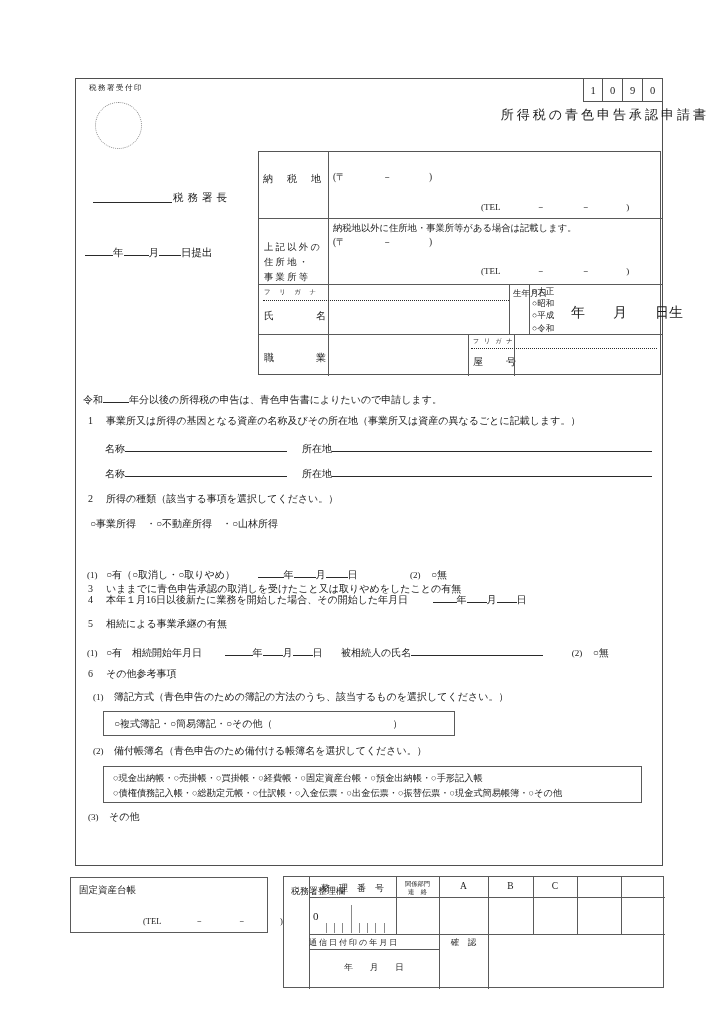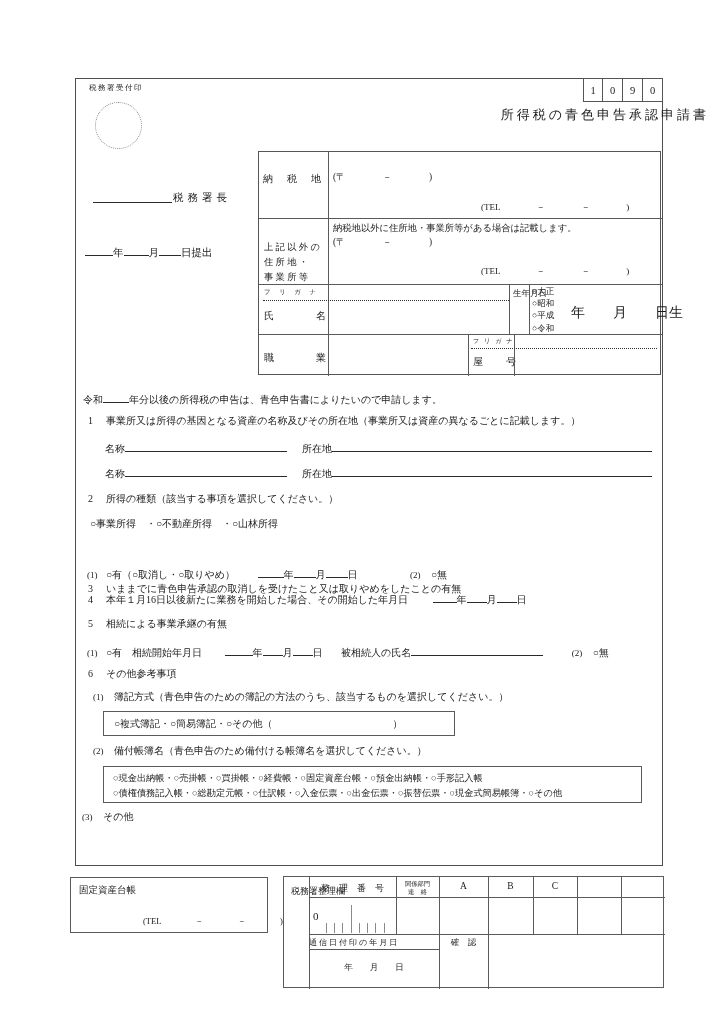--- a/index.html
+++ b/index.html
@@ -158,21 +158,21 @@
 
   <div class="body-line" style="left:93px; top:744px;">
     <span style="font-size:9px;">(2)</span>
     <span style="margin-left:8px;">備付帳簿名（青色申告のため備付ける帳簿名を選択してください。）</span>
   </div>
   <div class="thin-border" style="left:103px; top:766px; width:539px; height:37px;">
     <div class="abs" style="left:9px; top:5px; font-size:9.2px;">○現金出納帳・○売掛帳・○買掛帳・○経費帳・○固定資産台帳・○預金出納帳・○手形記入帳</div>
     <div class="abs" style="left:9px; top:20px; font-size:9.2px;">○債権債務記入帳・○総勘定元帳・○仕訳帳・○入金伝票・○出金伝票・○振替伝票・○現金式簡易帳簿・○その他</div>
   </div>
 
-  <div class="body-line" style="left:82px; top:810px;">
+  <div class="body-line" style="left:88px; top:810px;">
     <span style="font-size:9px;">(3)</span>
     <span style="margin-left:8px;">その他</span>
   </div>
   <div class="abs" style="left:110px; top:822px; width:540px; height:40px;"></div>
 
   <div class="thin-border" style="left:70px; top:877px; width:198px; height:56px;">
     <div class="abs" style="left:8px; top:6px; font-size:9.5px;">固定資産台帳</div>
     <div class="abs" style="left:8px; top:20px; width:182px; height:16px;"></div>
     <div class="abs" style="left:72px; top:38px; font-size:8.5px;">(TEL　　　　－　　　　－　　　　)</div>
   </div>

